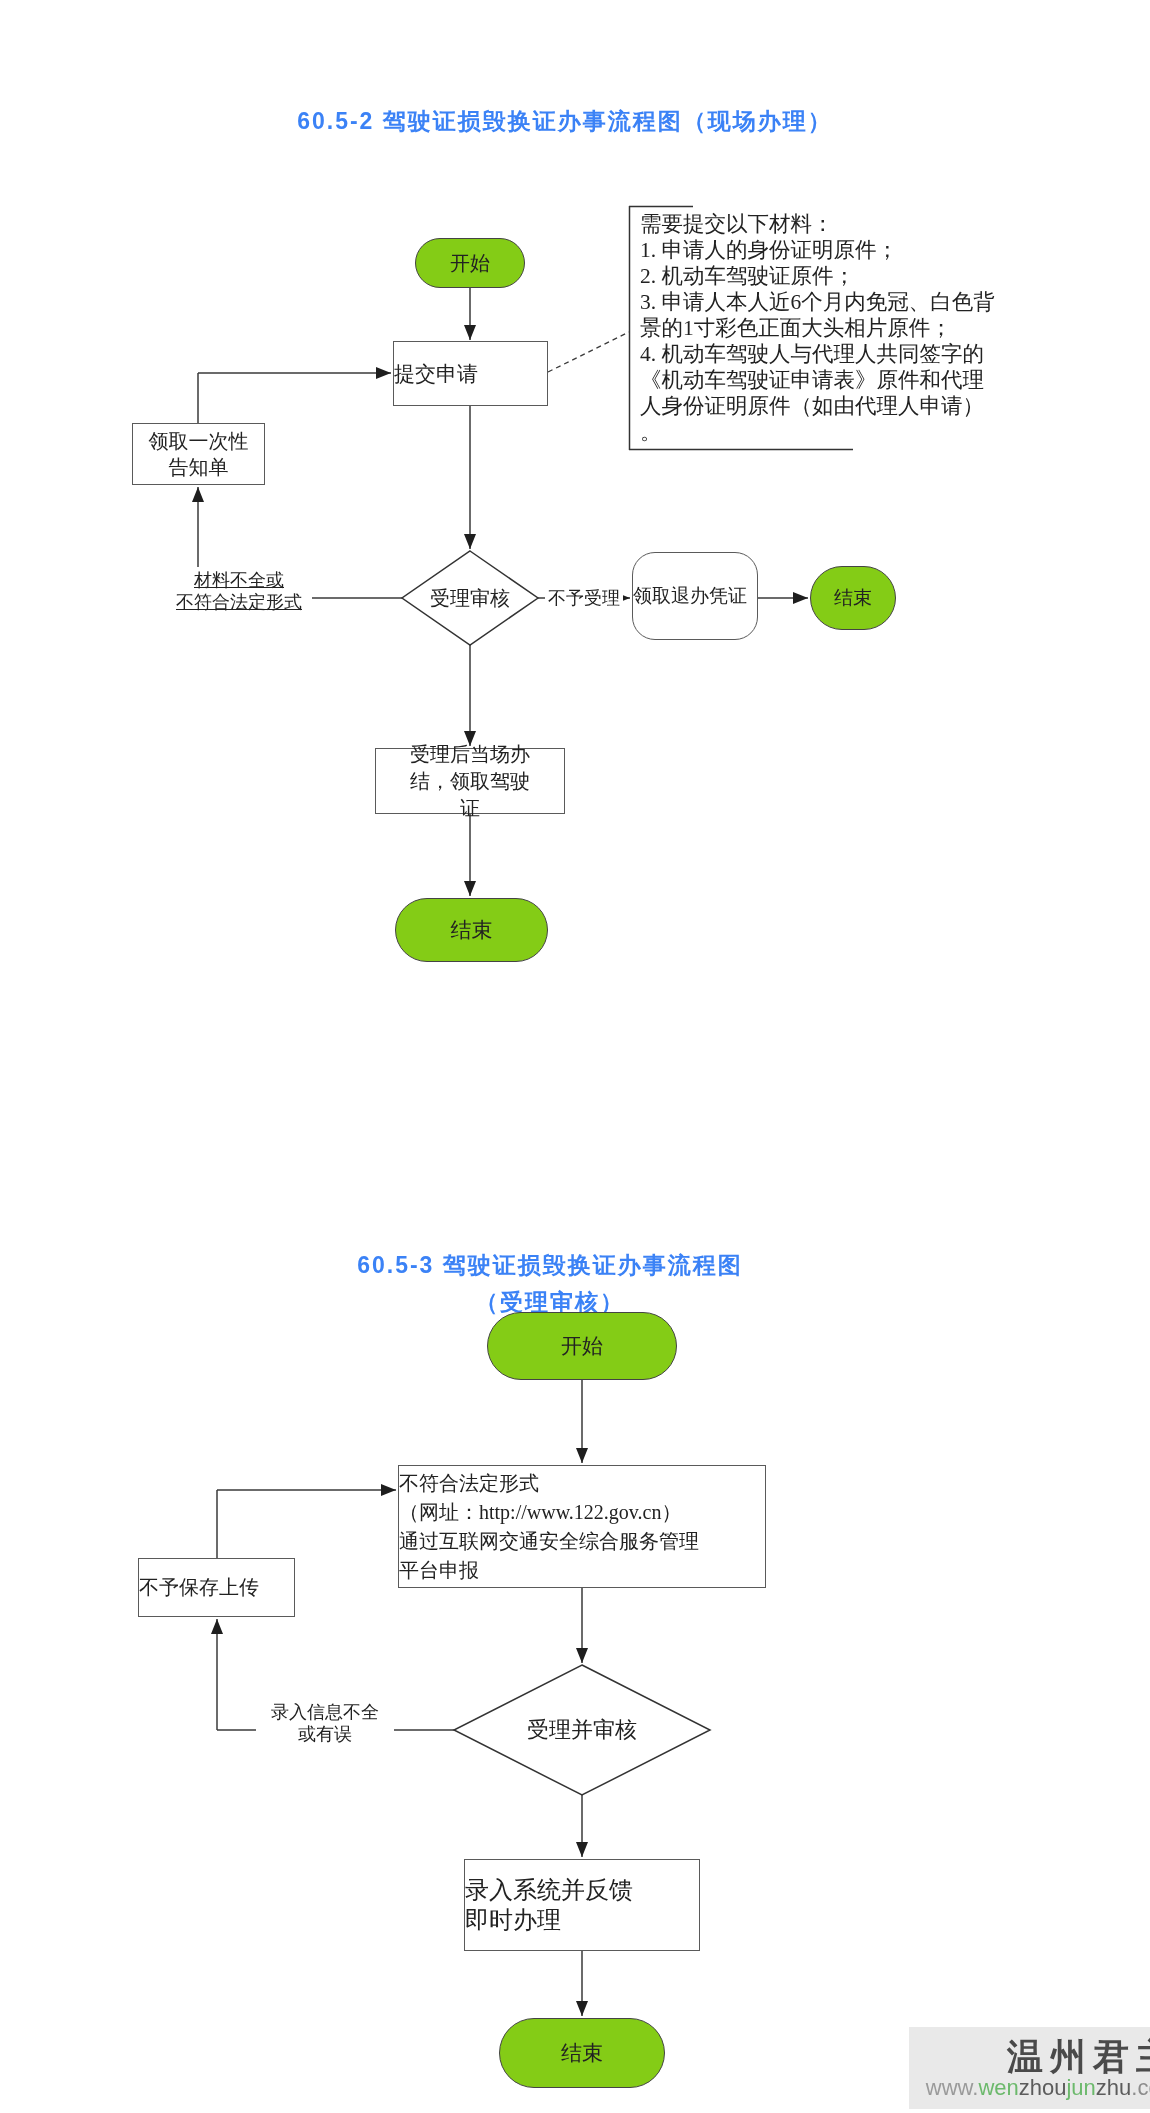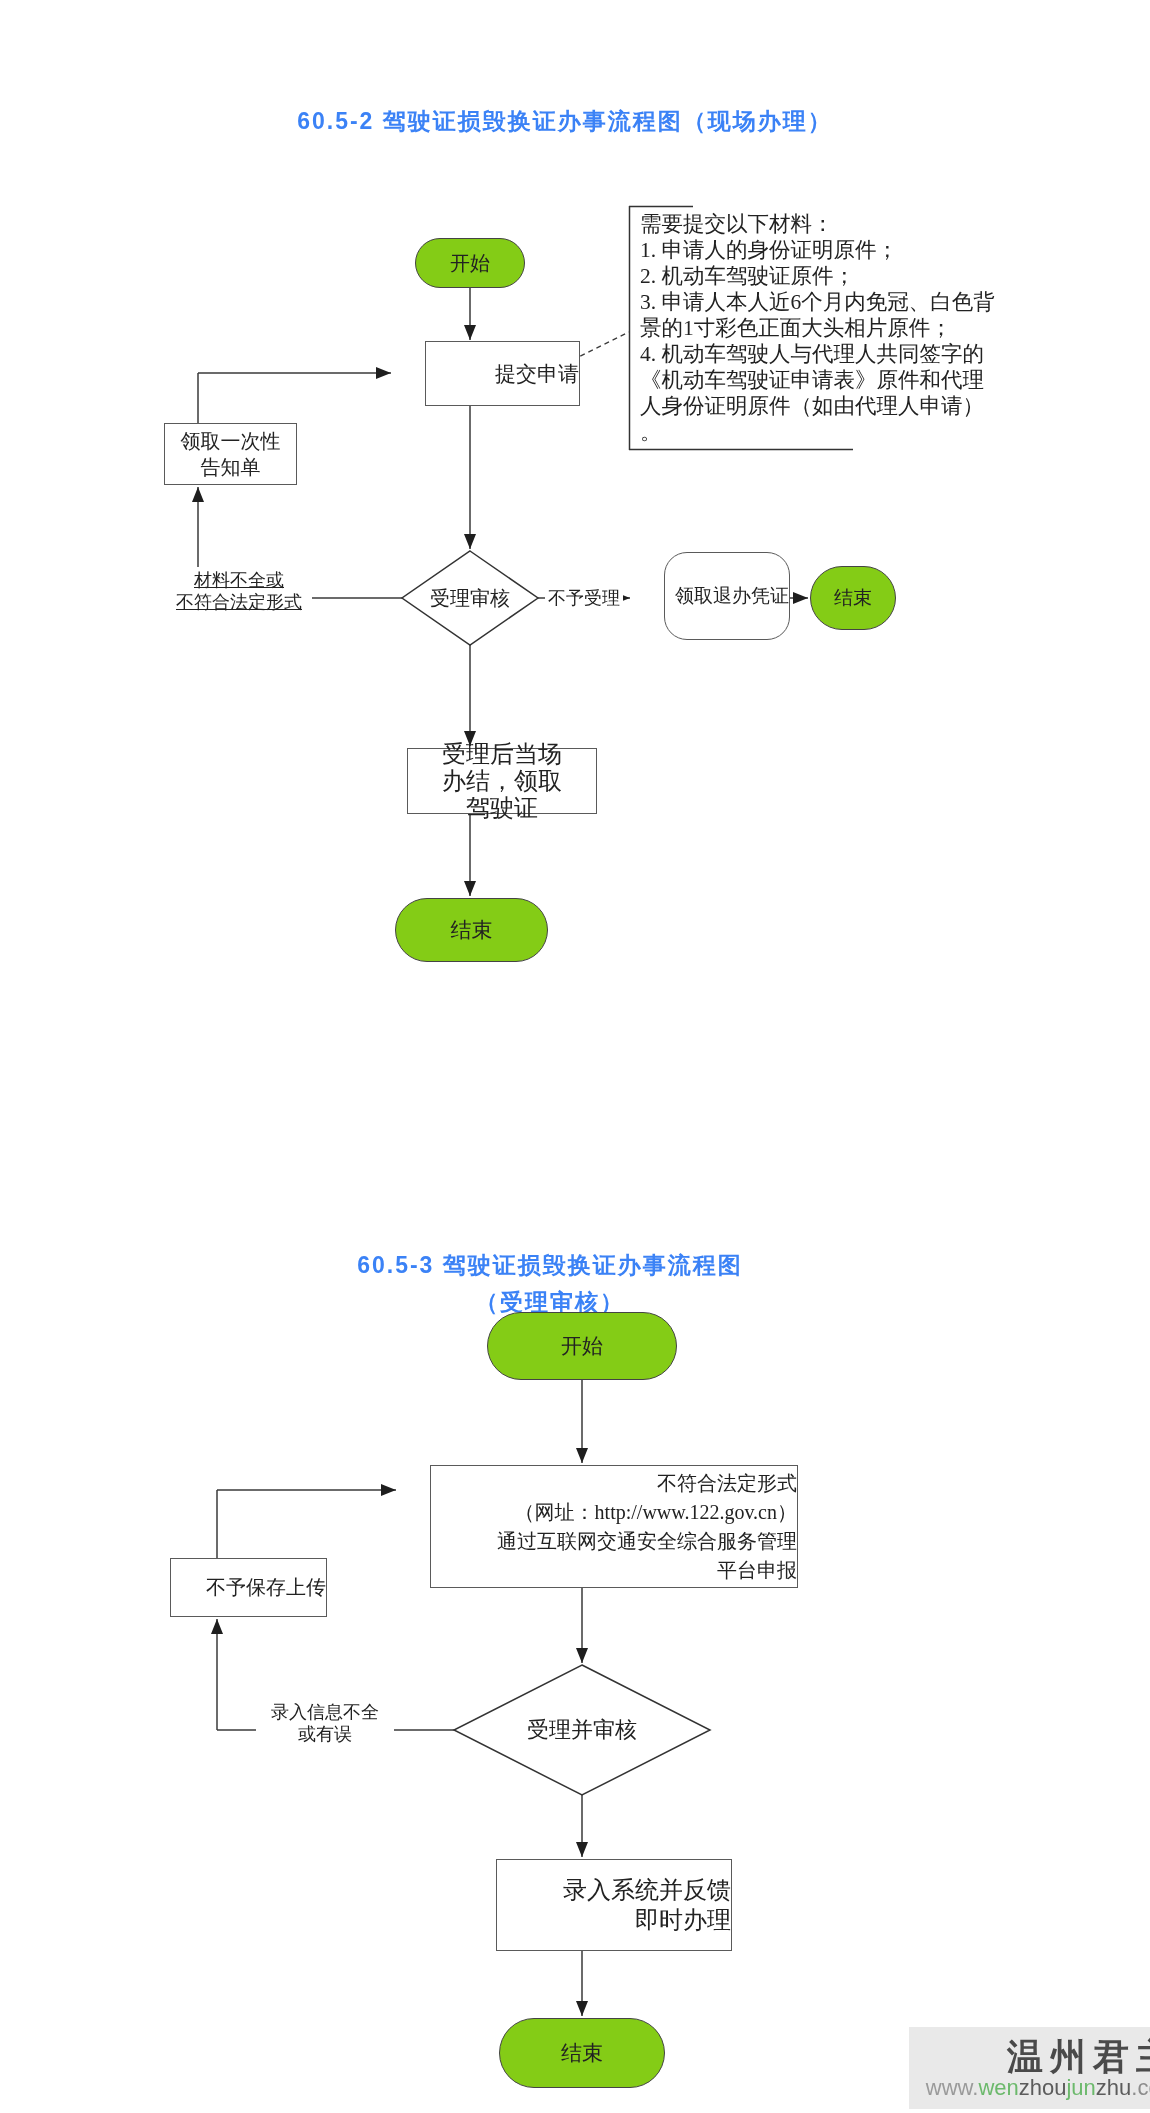--- a/index.html
+++ b/index.html
@@ -9,22 +9,22 @@
     font-family:"Liberation Serif","DejaVu Serif",serif;
   }
   svg.layer{position:absolute;left:0;top:0;}
   .title{
     position:absolute;text-align:center;
     font-family:"Liberation Sans","DejaVu Sans",sans-serif;
     font-weight:600;font-size:23px;line-height:37px;letter-spacing:2px;color:#3b82f6;
   }
   .box{
     position:absolute;box-sizing:border-box;border:1.5px solid #5a5a5a;background:#fff;
-    display:flex;flex-direction:column;align-items:flex-end;justify-content:center;
-    text-align:center;color:#222;margin-left:32px;
+    display:flex;flex-direction:column;align-items:flex-start;justify-content:center;
+    text-align:center;color:#222;
   }
   .stadium{
     position:absolute;box-sizing:border-box;border:1.5px solid #444;background:#84cc16;
     display:flex;align-items:center;justify-content:center;text-align:center;color:#222;
   }
   .dtext{
     position:absolute;display:flex;align-items:center;justify-content:center;
     text-align:center;color:#222;
   }
   .lbl{position:absolute;background:#fff;text-align:center;color:#222;}
@@ -128,21 +128,21 @@
   </div>
 
   <div class="box" style="left:632px;top:552px;width:126px;height:88px;font-size:19px;border-radius:23px;">
     <span>领取退办凭证</span>
   </div>
 
   <div class="stadium" style="left:810px;top:566px;width:86px;height:64px;border-radius:32px;font-size:19px;">
     <span>结束</span>
   </div>
 
-  <div class="box" style="left:375px;top:748px;width:190px;height:66px;font-size:24px;line-height:27px;padding:0 27px;">
+  <div class="box" style="left:375px;top:748px;width:190px;height:66px;font-size:20px;line-height:27px;padding:0 27px;">
     <span>受理后当场办结，领取驾驶证</span>
   </div>
 
   <div class="stadium" style="left:395px;top:898px;width:153px;height:64px;border-radius:32px;font-size:21px;">
     <span>结束</span>
   </div>
 
   <div class="title" style="left:0;top:1203px;width:1100px;margin-top:44px;">
     <div>60.5-3 驾驶证损毁换证办事流程图</div>
     <div>（受理审核）</div>

